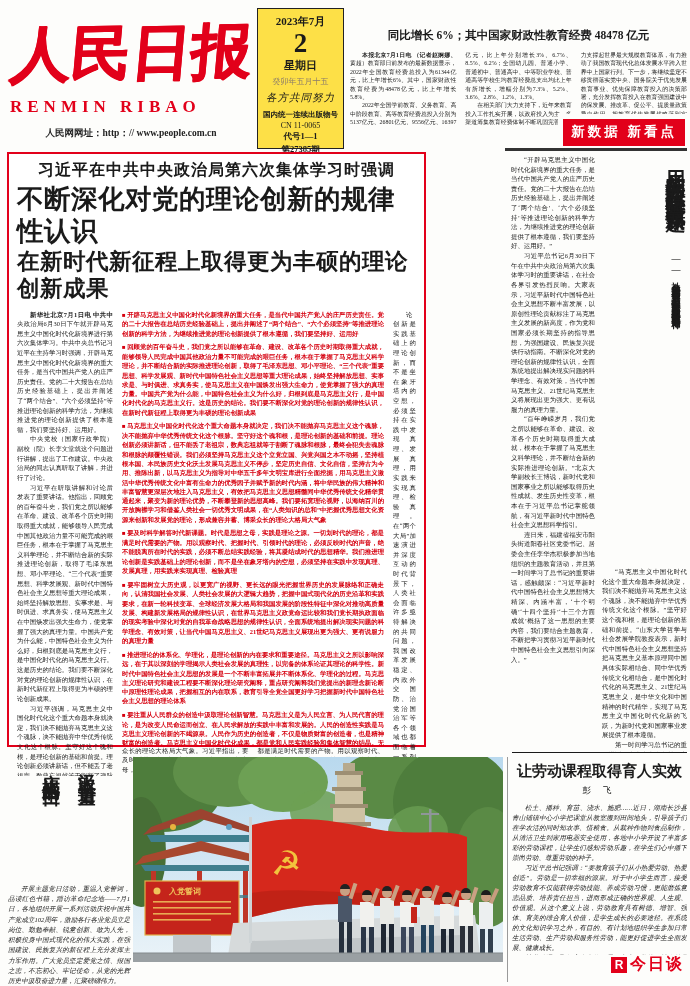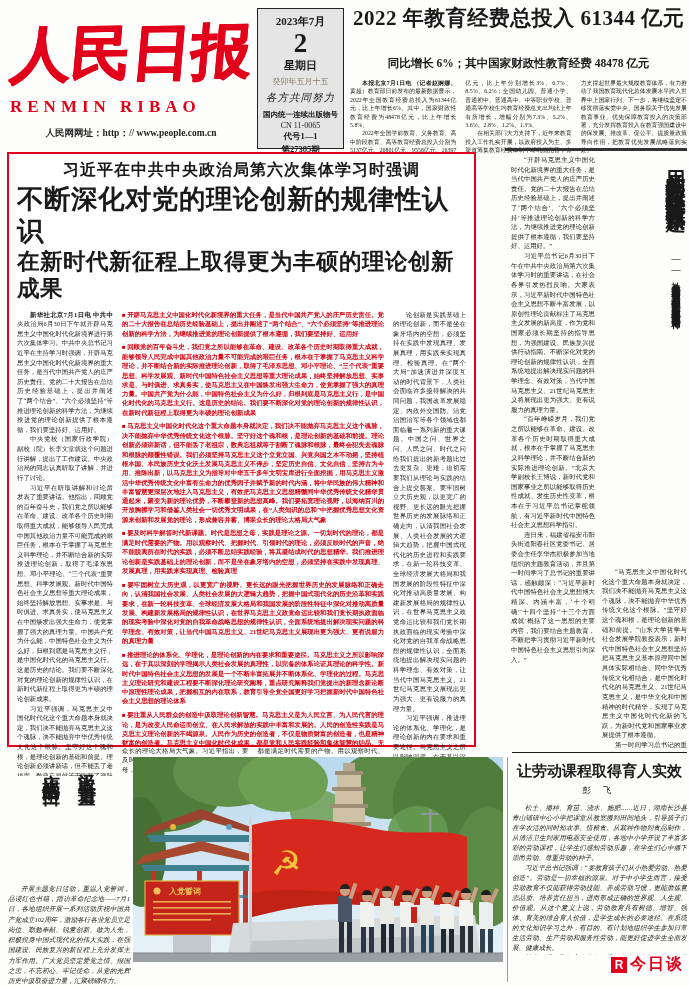--- a/index.html
+++ b/index.html
@@ -11,21 +11,21 @@
   p{margin:0;}
   
   .mast-logo{left:10px;top:10px;width:242px;height:86px;color:#e2001a;font-weight:900;
              font-size:60px;line-height:84px;text-align:center;letter-spacing:0px;
              transform:skewX(-6deg) rotate(-1deg);font-family:"DejaVu Serif",serif;
              text-shadow:1px 0 #e2001a,0 1px #e2001a,1px 1px #e2001a;}
   .mast-latin{left:10px;top:97px;width:242px;color:#e2001a;font-weight:700;font-size:17px;
               letter-spacing:5px;text-align:left;}
   .mast-web{left:10px;top:127px;width:242px;font-weight:700;font-size:9.5px;text-align:center;color:#222;}
   
-  .datebox{left:257px;top:8px;width:87px;height:141px;border:1.2px solid #222;background:#e5e5e5;
+  .datebox{left:257px;top:8px;width:87px;height:141px;border:1.2px solid #222;background:#fde047;
            text-align:center;padding-top:5px;}
   .db-ym{font-size:11px;font-weight:700;}
   .db-day{font-size:27px;font-weight:700;line-height:28px;}
   .db-wd{font-size:11px;font-weight:700;margin-top:1px;}
   .db-lunar{font-size:8px;color:#8a7b6a;margin-top:3px;}
   .db-pub{font-size:10.5px;font-style:italic;margin-top:4px;letter-spacing:1px;}
   .db-issn-l{font-size:7.5px;font-weight:700;margin-top:5px;}
   .db-small{font-size:8px;margin-top:1px;}
   .db-b{font-size:8.5px;font-weight:700;margin-top:1px;}
   
@@ -34,21 +34,21 @@
   .edu-h2{text-align:center;font-weight:700;font-size:11.5px;margin-top:24px;}
   .edu-cols{margin-top:8px;height:76px;overflow:hidden;column-count:3;column-gap:9px;
             font-size:5.9px;line-height:1.42;}
   .edu-cols p{text-indent:12px;}
   .edu-cols p:first-child::first-line{font-weight:700;}
   .edu-badge{position:absolute;right:2px;bottom:2px;background:#e2001a;color:#fff;
              font-weight:900;font-size:13.5px;letter-spacing:3px;padding:4px 8px 5px;
              box-shadow:0 0 0 5px #fdfdfb;}
   .hrule{left:505px;top:148px;width:182px;height:2.5px;background:#333;}
   
-  .lead{left:7px;top:152px;width:469px;height:595px;border:2.5px solid #e2001a;background:#fff;
+  .lead{left:7px;top:152px;width:419px;height:595px;border:2.5px solid #e2001a;background:#fff;
         padding:6px 8px;}
   .lead-kicker{text-align:center;font-weight:700;font-size:16px;letter-spacing:1px;}
   .lead-h{text-align:left;font-weight:900;line-height:1.22;letter-spacing:.5px;}
   .lead-h1{font-size:26.5px;margin-top:2px;}
   .lead-h2{font-size:22.5px;}
   .lead-cols{display:flex;gap:9px;margin-top:7px;height:466px;overflow:hidden;}
   .lead-c1{width:96px;overflow:hidden;}
   .lead-mid{width:262px;display:flex;flex-direction:column;}
   .lead-c4{flex:1;overflow:hidden;}
   .bodytext{font-size:6.4px;line-height:1.5;}
@@ -107,27 +107,27 @@
   <div class="db-lunar">癸卯年五月十五</div>
   <div class="db-pub">各方共同努力</div>
   <div class="db-issn-l">国内统一连续出版物号</div>
   <div class="db-small">CN 11-0065</div>
   <div class="db-b">代号1—1</div>
   <div class="db-b">第27385期</div>
   <div class="db-b">今日8版</div>
 </div>
 
 <div class="abs edu">
-  <div class="edu-h1">2022 年教育经费总投入 61344 亿元</div>
   <div class="edu-h2">同比增长 6%；其中国家财政性教育经费 48478 亿元</div>
   <div class="edu-cols just">
       <p>本报北京7月1日电 （记者赵婀娜、黄超）教育部日前发布的最新数据显示，2022年全国教育经费总投入为61344亿元，比上年增长6%。其中，国家财政性教育经费为48478亿元，比上年增长5.8%。</p>
       <p>2022年全国学前教育、义务教育、高中阶段教育、高等教育经费总投入分别为5137亿元、26801亿元、9556亿元、16397亿元，比上年分别增长3%、6.7%、8.5%、6.2%；全国幼儿园、普通小学、普通初中、普通高中、中等职业学校、普通高等学校生均教育经费总支出均比上年有所增长，增幅分别为7.3%、5.2%、3.6%、2.8%、1.2%、1.3%。</p>
       <p>在相关部门大力支持下，近年来教育投入工作扎实开展，以政府投入为主、多渠道筹集教育经费体制不断巩固完善，有力支撑起世界最大规模教育体系，有力推动了我国教育现代化总体发展水平跨入世界中上国家行列。下一步，将继续坚定不移贯彻落实党中央、国务院关于优先发展教育事业、优先保障教育投入的决策部署，充分发挥教育投入在教育强国建设中的保发展、推改革、促公平、提质量政策导向作用，把教育优先发展战略落到实处。</p>
     </div>
+  <div class="edu-badge sans">新数据 新看点</div>
 </div>
 <div class="abs hrule"></div>
 
 <div class="abs lead">
   <div class="lead-kicker sans">习近平在中共中央政治局第六次集体学习时强调</div>
   <div class="lead-h lead-h1 sans">不断深化对党的理论创新的规律性认识</div>
   <div class="lead-h lead-h2 sans">在新时代新征程上取得更为丰硕的理论创新成果</div>
   <div class="lead-cols">
     <div class="lead-c1 bodytext just">
         <p>新华社北京7月1日电 中共中央政治局6月30日下午就开辟马克思主义中国化时代化新境界进行第六次集体学习。中共中央总书记习近平在主持学习时强调，开辟马克思主义中国化时代化新境界的重大任务，是当代中国共产党人的庄严历史责任。党的二十大报告在总结历史经验基础上，提出并阐述了“两个结合”、“六个必须坚持”等推进理论创新的科学方法，为继续推进党的理论创新提供了根本遵循，我们要坚持好、运用好。</p>

